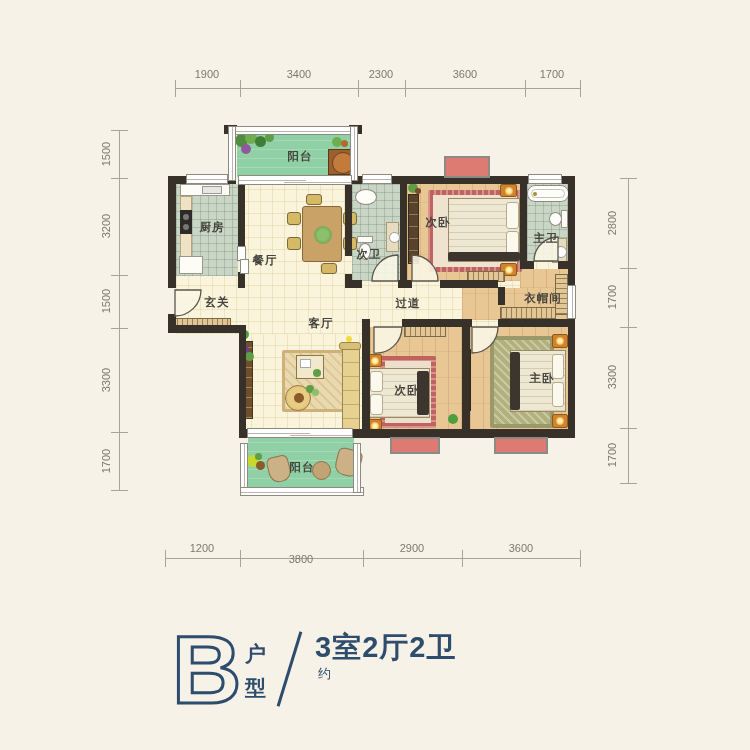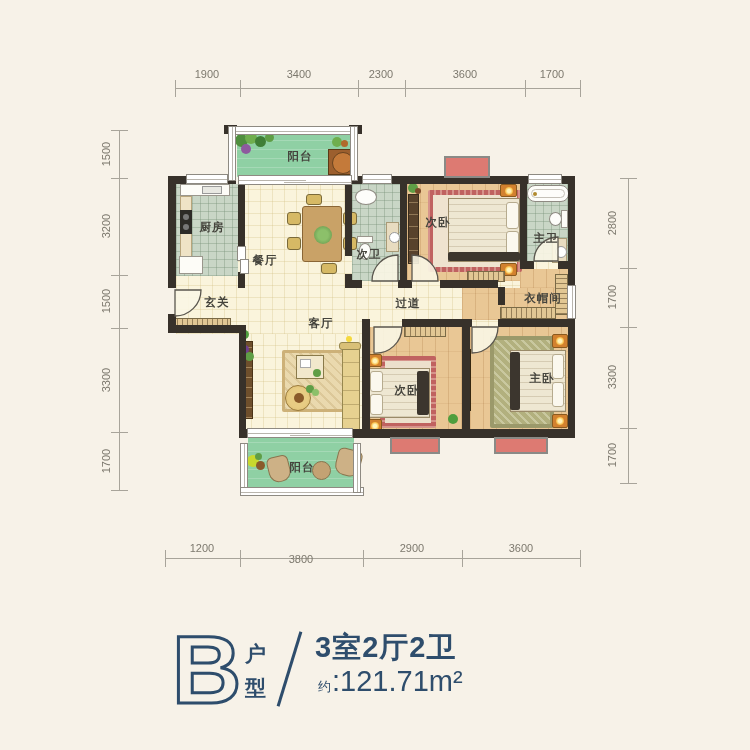--- a/index.html
+++ b/index.html
@@ -367,17 +367,16 @@
   <div class="legend">
     <div class="big-letter" style="left:172px;top:622px;">B</div>
     <div class="unit-col" style="left:245px;top:640px;">
       <span>户</span>
       <span>型</span>
     </div>
     <div class="slash" style="left:288px;top:630px;height:78px;"></div>
     <div class="l1" style="left:315px;top:628px;">3室2厅2卫</div>
     <div class="l2" style="left:315px;top:665px;">
       <span class="p2">约</span>
-      <span class="p3">:121.71m²</span>
     </div>
   </div>
 
 </div>
 
 </body></html>

